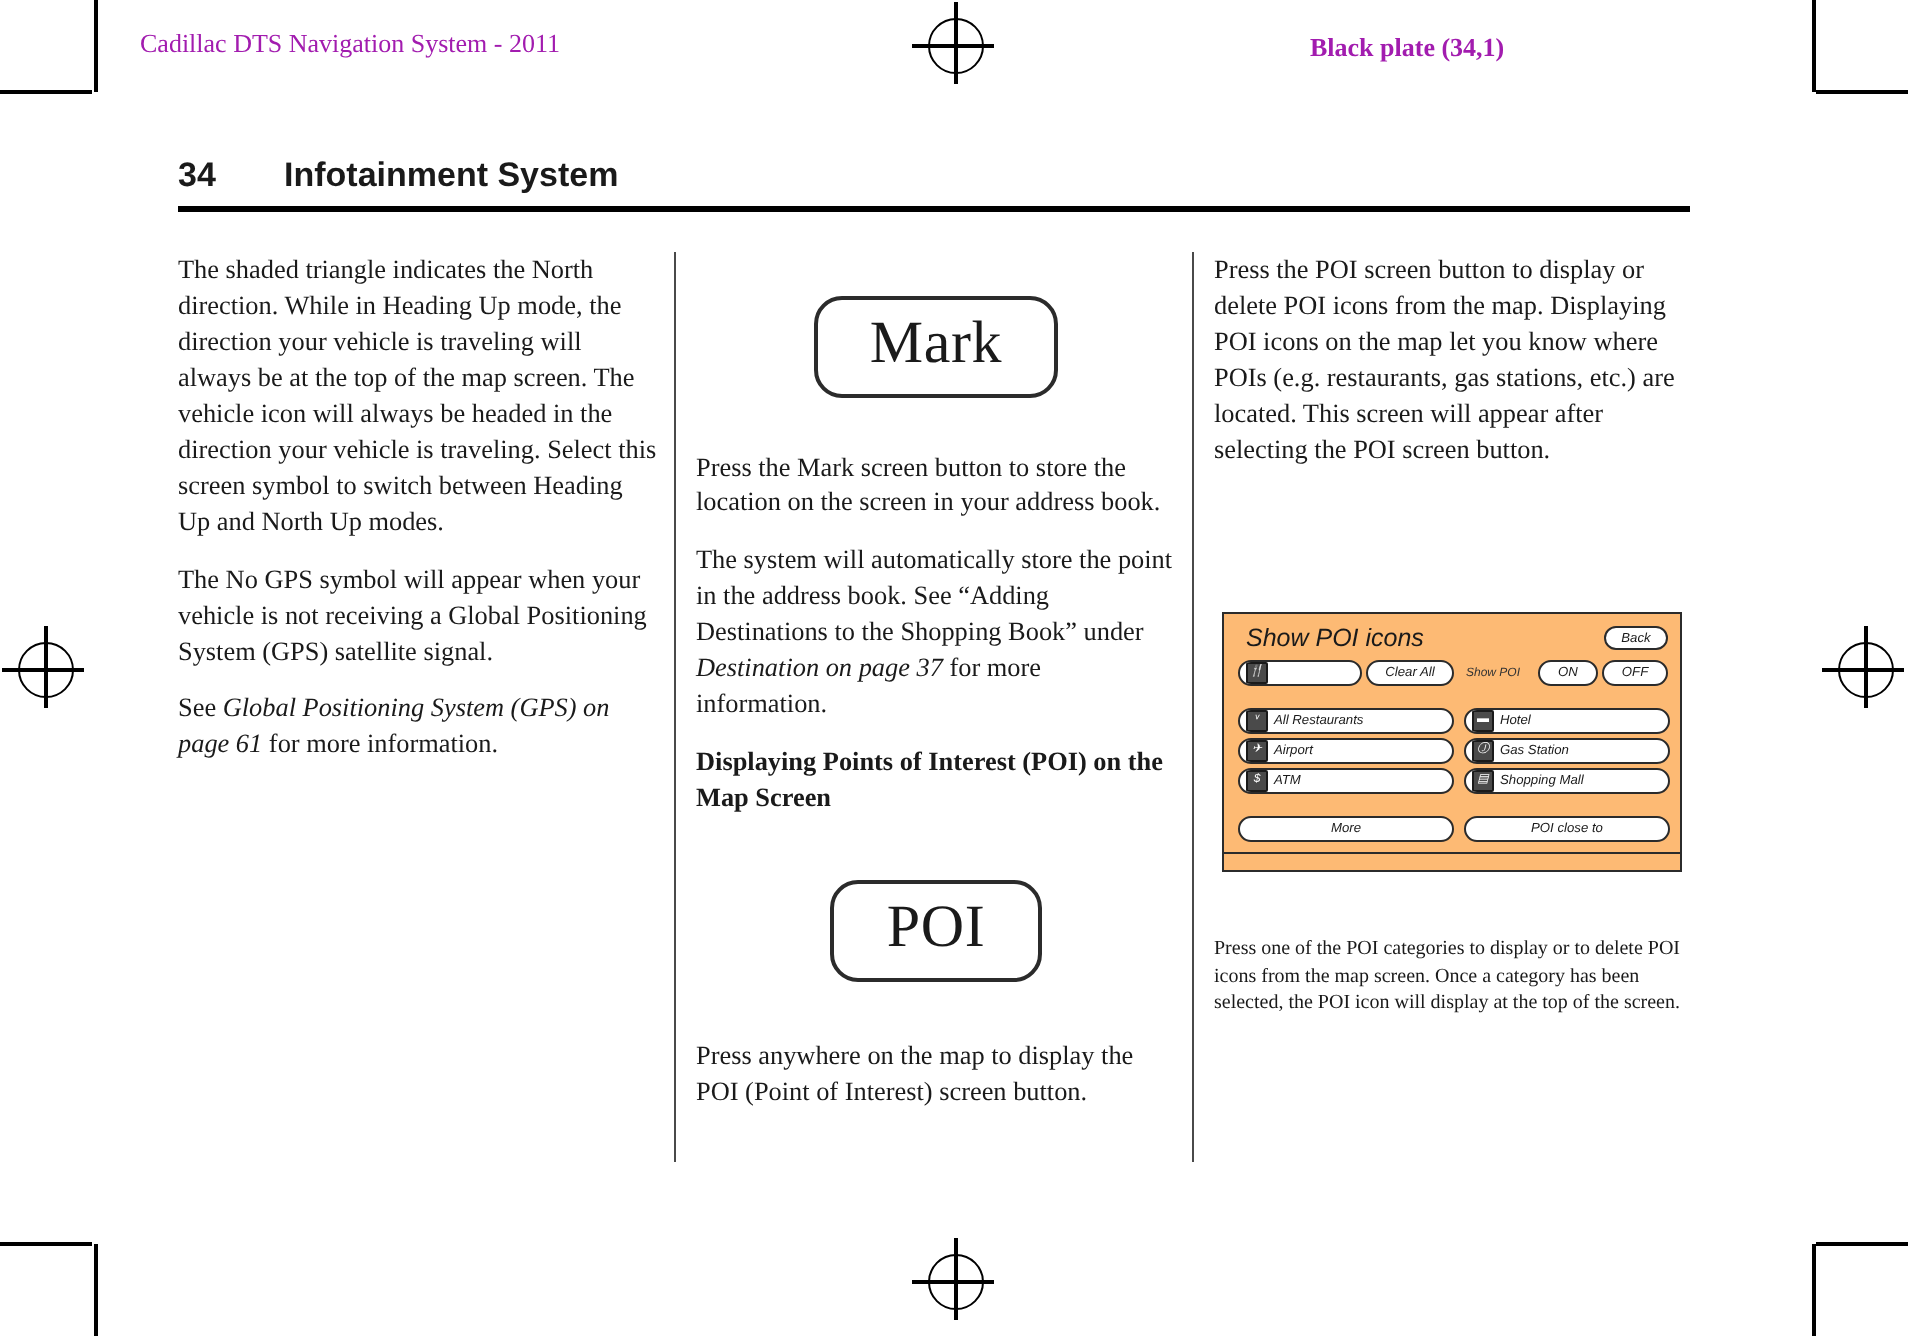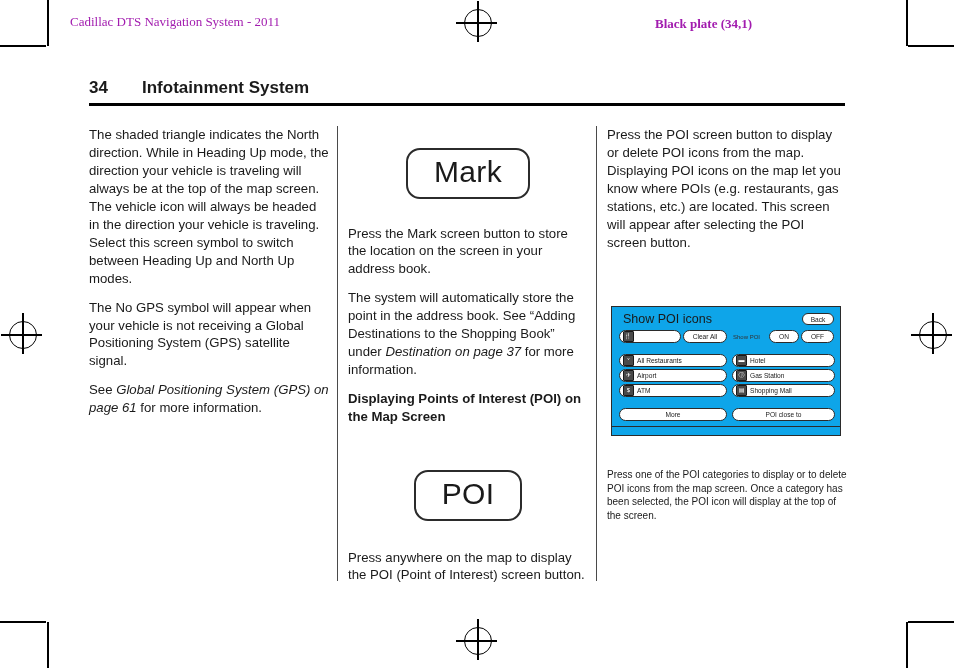--- a/index.html
+++ b/index.html
@@ -59,20 +59,21 @@
     font-size: 17px; font-weight: bold;
   }
 
   
   .column {
     position: absolute;
     top: 126px;
     width: 240px;
     font-size: 13.2px;
     line-height: 1.36;
+    font-family: Liberation Serif, serif;
   }
   #col-1 { left: 89px; }
   #col-2 { left: 348px; }
   #col-3 { left: 607px; }
 
   .column p { margin: 0 0 11px 0; }
   .column p:last-child { margin-bottom: 0; }
   .column .sub-head { font-weight: bold; margin: 0 0 11px 0; }
   .column em, .column i { font-style: italic; }
 
@@ -126,22 +127,23 @@
     background: #1a1a1a;
     transform: translate(-50%, -50%) rotate(-41deg);
   }
 
   
   #poi-screen {
     position: absolute;
     left: 611px; top: 306px;
     width: 230px; height: 130px;
     border: 1.6px solid #2b2b2b;
-    background: #0ea5e9;
+    background: #fdba74;
     box-sizing: border-box;
+    font-style: italic;
   }
   #poi-screen .scr-title {
     position: absolute;
     left: 11px; top: 5px;
     font-size: 12.5px;
     color: #1a1a1a;
     white-space: nowrap;
   }
   .pill {
     position: absolute;
@@ -231,21 +233,21 @@
   <div class="fig-center fig-block" style="margin-top:22px; margin-bottom:26px;">
     <span class="screen-btn">Mark</span>
   </div>
 
   <p>Press the Mark screen button to store the location on the screen in your address book.</p>
 
   <p><span>The system will automatically store the point in the address book. See “Adding Destinations to the Shopping Book” under </span><em>Destination on page 37</em><span> for more information.</span></p>
 
   <p class="sub-head">Displaying Points of Interest (POI) on the Map Screen</p>
 
-  <div class="fig-center fig-block" style="margin-top:44px; margin-bottom:28px;">
+  <div class="fig-center fig-block" style="margin-top:32px; margin-bottom:28px;">
     <span class="screen-btn">POI</span>
   </div>
 
   <p>Press anywhere on the map to display the POI (Point of Interest) screen button.</p>
 </div>
 
 <div class="column" id="col-3">
   <p>Press the POI screen button to display or delete POI icons from the map. Displaying POI icons on the map let you know where POIs (e.g. restaurants, gas stations, etc.) are located. This screen will appear after selecting the POI screen button.</p>
 </div>
 

